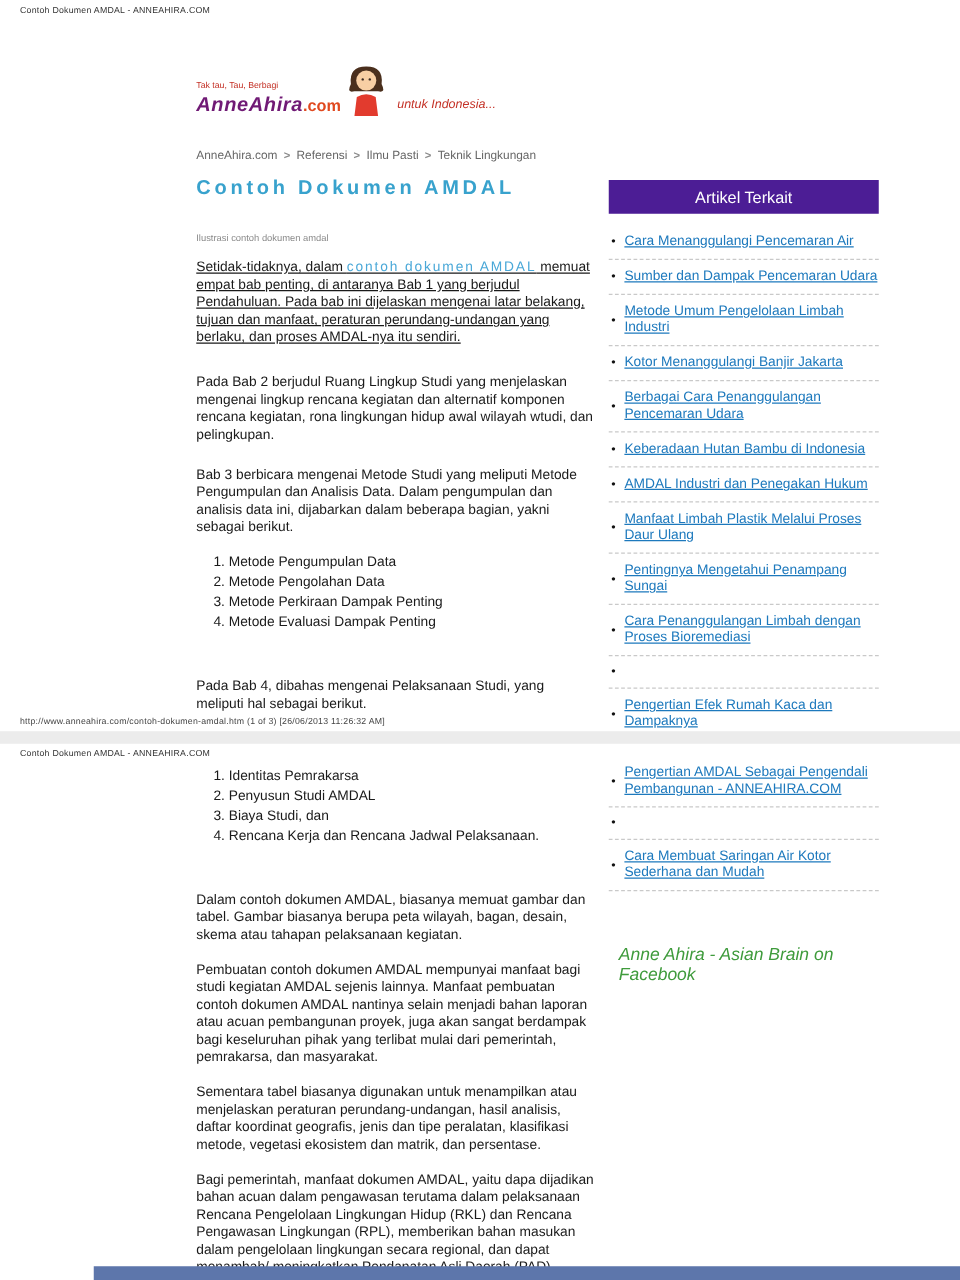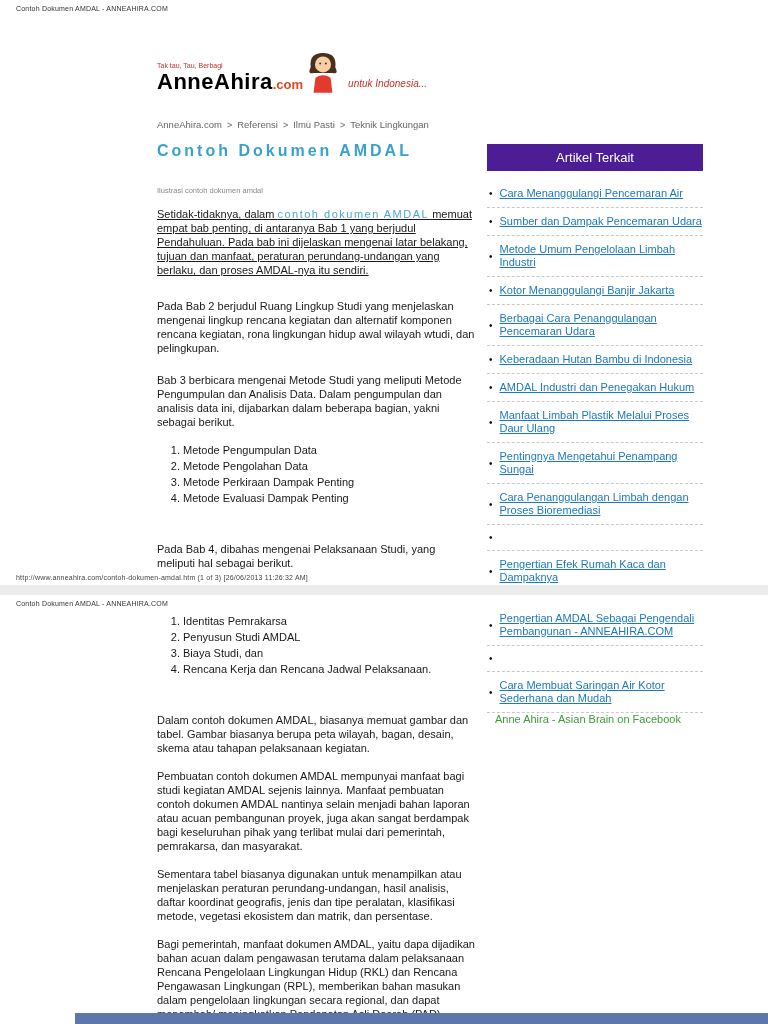--- a/index.html
+++ b/index.html
@@ -30,22 +30,22 @@
   }
 
   
   .logo {
     position:absolute; top:48px; left:157px;
     display:flex; align-items:flex-end;
   }
   .logo-tag-top { font-size:7px; color:#c43227; margin-bottom:2px; }
   .brand-line { line-height:22px; white-space:nowrap; }
   .brand {
-    font-size:22px; font-weight:bold; 
-    color:#000000; letter-spacing:0.5px;
+    font-size:16px; font-weight:bold; font-style:italic;
+    color:#701a75; letter-spacing:0.5px;
   }
   .brand-suffix { font-size:13px; font-weight:bold; color:#e0491f; }
   .mascot { width:34px; height:48px; margin-left:3px; flex-shrink:0; }
   .logo-tag-right {
     font-size:10px; font-style:italic; color:#c43227;
     margin:0 0 7px 8px; white-space:nowrap;
   }
 
   
   .breadcrumb {
@@ -91,22 +91,22 @@
   }
   .bullet {
     font-size:10px; color:#111; margin:0 7px 0 2px; flex-shrink:0;
   }
   .s-link {
     font-size:11px; line-height:13px; color:#1d79bd;
     text-decoration:underline;
   }
 
   .fb-link {
-    display:block; padding-left:8px;
-    font-size:11px; color:#3f9b3c; text-decoration:none;
+    display:block; margin-top:42px; padding-left:8px;
+    font-size:14px; color:#3f9b3c; text-decoration:none;font-style:italic;
   }
 
   
   .main2 { position:absolute; top:612px; left:157px; width:321px; }
   .main2 .num-list { margin-top:2px; }
 
   
   .fb-bar {
     position:absolute; left:75px; right:0; bottom:0; height:11px;
     background:#5d76ab; z-index:5;

